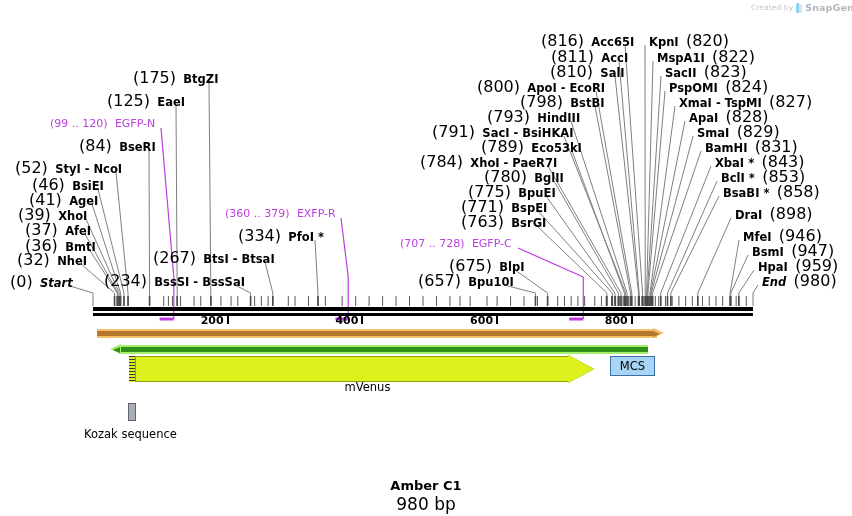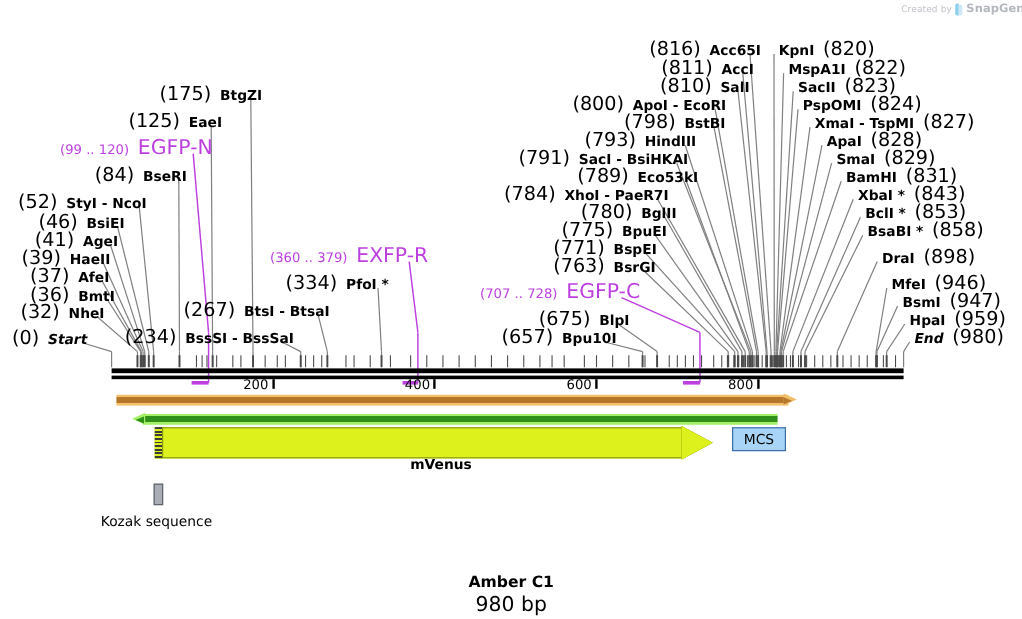--- a/index.html
+++ b/index.html
@@ -47,21 +47,21 @@
   .enz .nm{font-weight:bold;font-size:11.5px;}
   .enz.term .nm{font-style:italic;font-weight:bold;}
   .feat{
     position:absolute;
     font-size:11.5px;
     color:#bd3fe0;
     white-space:nowrap;
     line-height:13px;
   }
   .feat .fpos{color:#bd3fe0;font-size:11px;}
-  .feat .fname{color:#bd3fe0;font-size:17px;margin-top:48px;}
+  .feat .fname{color:#bd3fe0;font-size:11px;margin-top:48px;}
 
   
   #leaders{position:absolute;left:0;top:0;width:852px;height:516px;pointer-events:none;}
 
   
   #seqline{
     left:93px;top:307px;width:660px;height:4px;background:#000;
   }
   #seqline2{
     left:93px;top:313px;width:660px;height:3px;background:#000;
@@ -98,21 +98,21 @@
       background:repeating-linear-gradient(to bottom,#3a3a3a 0 1.5px,#ddf21c 1.5px 3px);
       border-right:1px solid #8a9b10;box-sizing:border-box;}
   #venusHead{position:absolute;left:439px;top:-1px;width:0;height:0;
       border-top:14px solid transparent;border-bottom:14px solid transparent;
       border-left:26px solid #ddf21c;
       filter:drop-shadow(0px 0px 0 #8a9b10);}
   #venusHeadOutline{position:absolute;left:439px;top:-1px;width:0;height:0;
       border-top:14px solid transparent;border-bottom:14px solid transparent;
       border-left:26px solid #8a9b10;}
   #venusLabel{left:129px;top:380px;width:477px;text-align:center;
-      font-size:11.5px;color:#000;font-weight:bold;}
+      font-size:11.5px;color:#000;}
 
   #mcsBox{left:610px;top:356px;width:45px;height:20px;
       background:#a8d5f7;border:1px solid #3a6fa8;box-sizing:border-box;
       display:flex;align-items:center;justify-content:center;
       font-size:11.5px;color:#000;}
 
   
   #kozakBox{left:128px;top:403px;width:8px;height:18px;
       background:#a9aeb5;border:1px solid #5f666e;box-sizing:border-box;}
   #kozakLabel{left:84px;top:427px;font-size:11.5px;color:#000;white-space:nowrap;}
@@ -339,21 +339,21 @@
       <line x1="722.6938775510204" y1="296" x2="722.6938775510204" y2="306" stroke="#4a4a4a" stroke-width="0.9"></line>
       <line x1="736.1632653061224" y1="296" x2="736.1632653061224" y2="306" stroke="#4a4a4a" stroke-width="0.9"></line>
       <line x1="746.2653061224489" y1="296" x2="746.2653061224489" y2="306" stroke="#4a4a4a" stroke-width="0.9"></line>
     </svg>
 
   <div id="labelLayer" class="abs" style="left:0;top:0;width:852px;height:516px;">
       <div class="enz term" style="left: 10px; top: 275px;"><span class="pos">(0)</span>&nbsp;&nbsp;<span class="nm">Start</span></div>
       <div class="enz" style="left: 17px; top: 253px;"><span class="pos">(32)</span>&nbsp;&nbsp;<span class="nm">NheI</span></div>
       <div class="enz" style="left: 25px; top: 239px;"><span class="pos">(36)</span>&nbsp;&nbsp;<span class="nm">BmtI</span></div>
       <div class="enz" style="left: 25px; top: 223px;"><span class="pos">(37)</span>&nbsp;&nbsp;<span class="nm">AfeI</span></div>
-      <div class="enz" style="left: 18px; top: 208px;"><span class="pos">(39)</span>&nbsp;&nbsp;<span class="nm">HaeII</span></div>
+      <div class="enz" style="left: 18px; top: 208px;"><span class="pos">(39)</span>&nbsp;&nbsp;<span class="nm">XhoI</span></div>
       <div class="enz" style="left: 29px; top: 193px;"><span class="pos">(41)</span>&nbsp;&nbsp;<span class="nm">AgeI</span></div>
       <div class="enz" style="left: 32px; top: 178px;"><span class="pos">(46)</span>&nbsp;&nbsp;<span class="nm">BsiEI</span></div>
       <div class="enz" style="left: 15px; top: 161px;"><span class="pos">(52)</span>&nbsp;&nbsp;<span class="nm">StyI  -  NcoI</span></div>
       <div class="enz" style="left: 79px; top: 139px; text-align: right;"><span class="pos">(84)</span>&nbsp;&nbsp;<span class="nm">BseRI</span></div>
       <div class="enz" style="left: 107px; top: 94px;"><span class="pos">(125)</span>&nbsp;&nbsp;<span class="nm">EaeI</span></div>
       <div class="enz" style="left: 133px; top: 71px;"><span class="pos">(175)</span>&nbsp;&nbsp;<span class="nm">BtgZI</span></div>
       <div class="enz" style="left: 104px; top: 274px;"><span class="pos">(234)</span>&nbsp;&nbsp;<span class="nm">BssSI  -  BssSaI</span></div>
       <div class="enz" style="left: 153px; top: 251px;"><span class="pos">(267)</span>&nbsp;&nbsp;<span class="nm">BtsI  -  BtsaI</span></div>
       <div class="enz" style="left: 238px; top: 229px;"><span class="pos">(334)</span>&nbsp;&nbsp;<span class="nm">PfoI *</span></div>
       <div class="enz" style="left: 418px; top: 274px;"><span class="pos">(657)</span>&nbsp;&nbsp;<span class="nm">Bpu10I</span></div>
@@ -388,21 +388,21 @@
       <div class="enz" style="left: 758px; top: 259px;"><span class="nm">HpaI</span>&nbsp;&nbsp;<span class="pos">(959)</span></div>
       <div class="enz term" style="left: 762px; top: 274px;"><span class="nm">End</span>&nbsp;&nbsp;<span class="pos">(980)</span></div>
       <div class="feat" style="left: 50px; top: 117px;"><span class="fpos">(99 .. 120)</span>&nbsp;&nbsp;<span class="fname">EGFP-N</span></div>
       <div class="feat" style="left: 225px; top: 207px;"><span class="fpos">(360 .. 379)</span>&nbsp;&nbsp;<span class="fname">EXFP-R</span></div>
       <div class="feat" style="left: 400px; top: 237px;"><span class="fpos">(707 .. 728)</span>&nbsp;&nbsp;<span class="fname">EGFP-C</span></div>
     </div>
 
   <div id="seqline" class="abs"></div>
   <div id="seqline2" class="abs"></div>
 
-  <div id="rulerLayer" class="abs" style="left:0;top:0;width:852px;height:516px;">
+  <div id="rulerLayer" class="abs" style="left:0;top:0;width:852px;height:516px;font-weight:bold;">
       <div class="rtick" style="left: 226.694px;"></div>
       <div class="rlab" style="left: 187.694px; width: 36px;">200</div>
       <div class="rtick" style="left: 361.388px;"></div>
       <div class="rlab" style="left: 322.388px; width: 36px;">400</div>
       <div class="rtick" style="left: 496.082px;"></div>
       <div class="rlab" style="left: 457.082px; width: 36px;">600</div>
       <div class="rtick" style="left: 630.776px;"></div>
       <div class="rlab" style="left: 591.776px; width: 36px;">800</div>
     </div>
 

